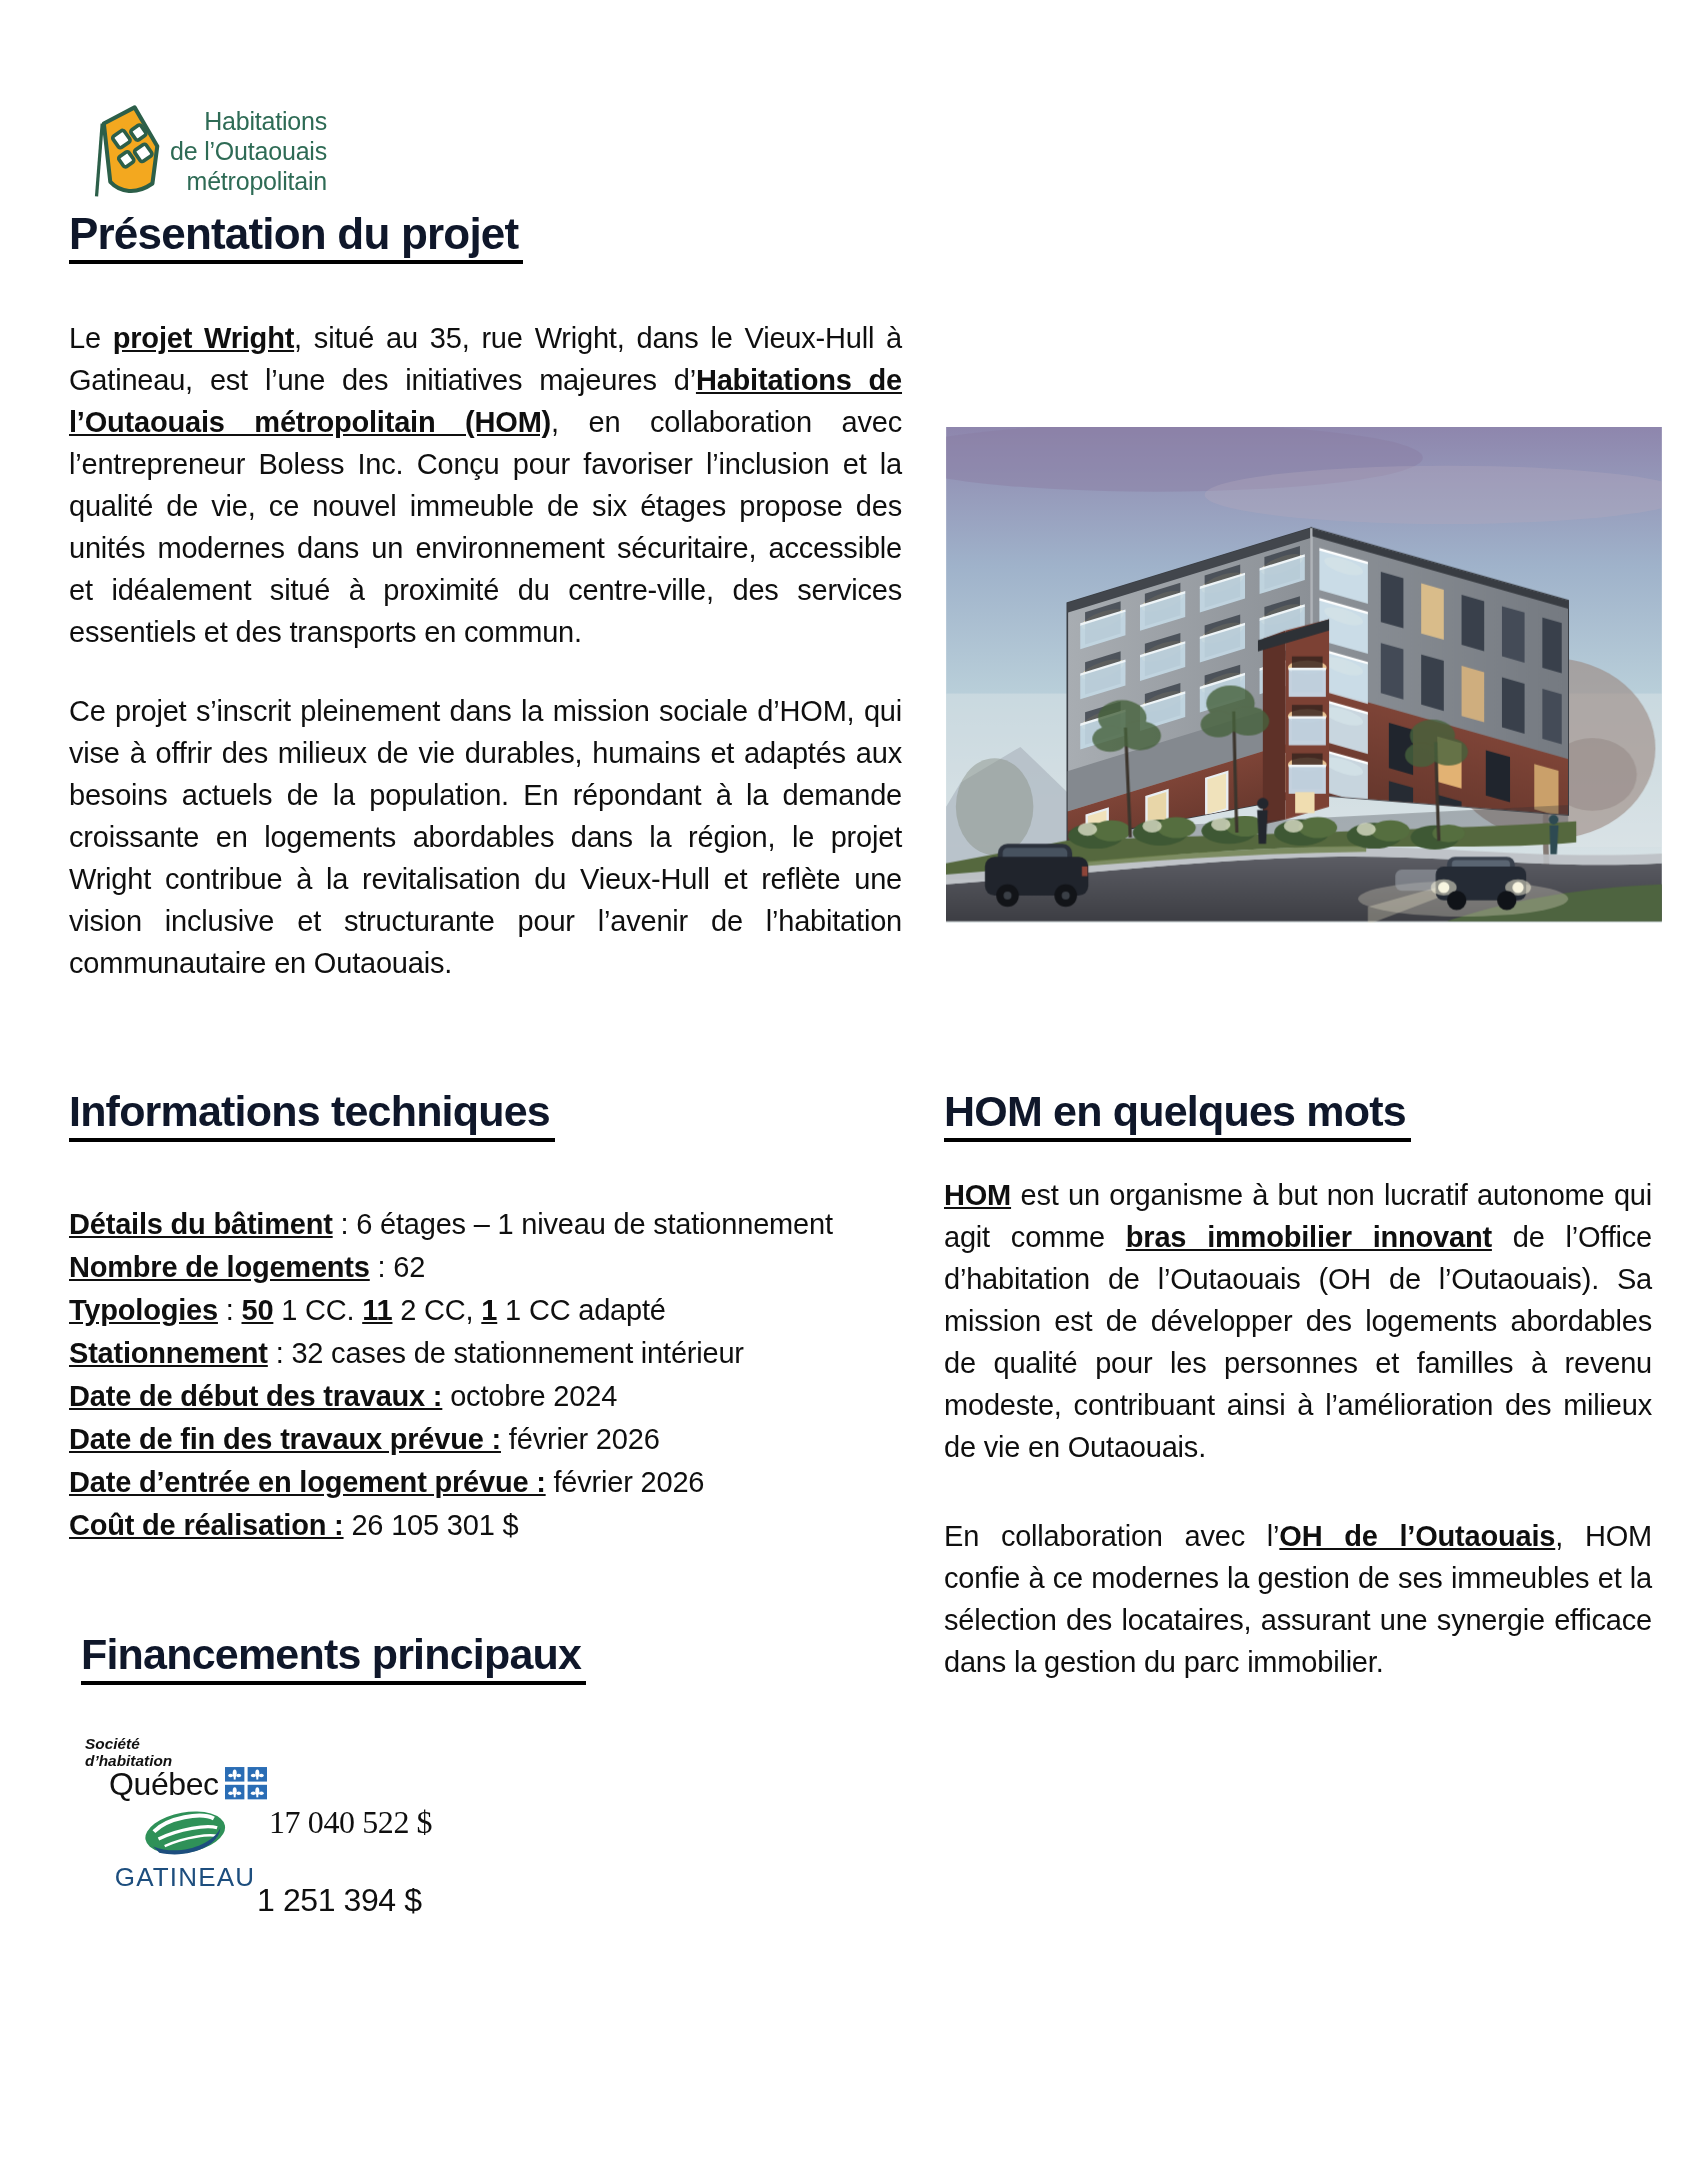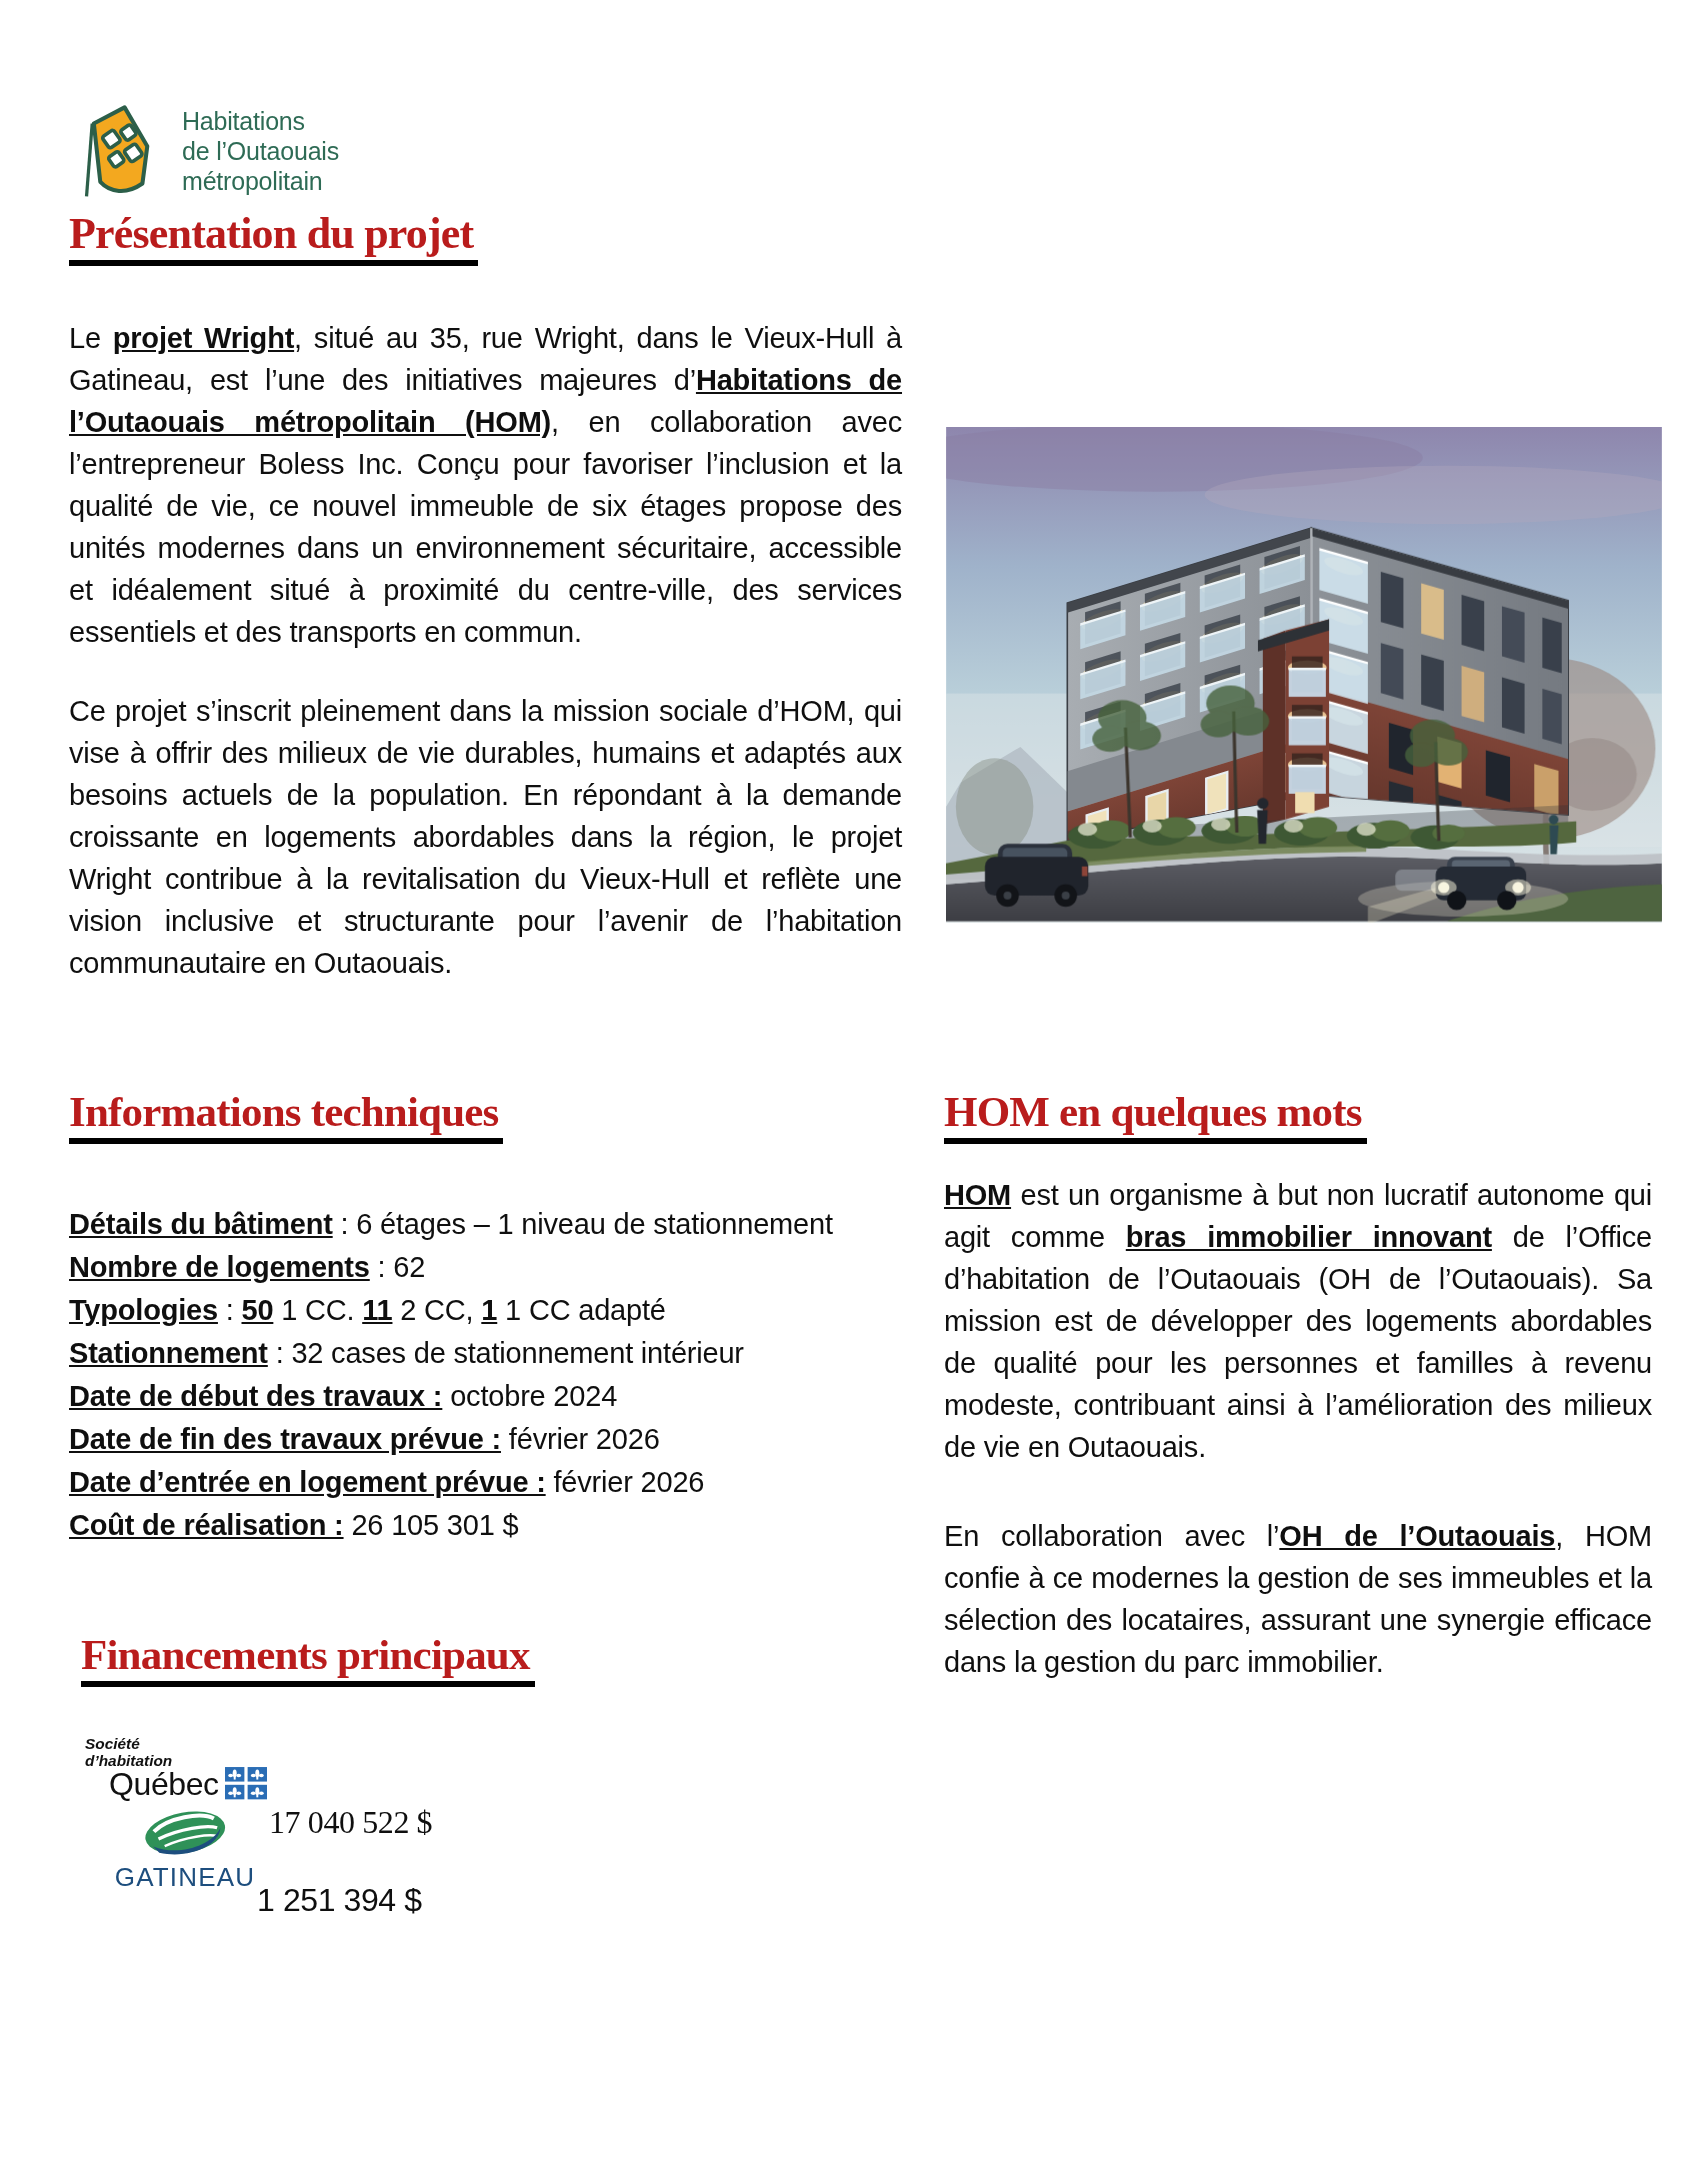--- a/index.html
+++ b/index.html
@@ -2,26 +2,26 @@
 <html style="font-size:13px"><head>
 <meta charset="utf-8">
 <style>
   html,body{margin:0;padding:0;}
   body{
     width:1687px;height:2183px;background:#ffffff;position:relative;
     font-family:"Liberation Sans", sans-serif;color:#0f0f0f;overflow:hidden;
   }
   .abs{position:absolute;}
   
-  .logo-row{left:76px;top:100px;display:flex;gap:25px;align-items:center;}
+  .logo-row{left:86px;top:100px;display:flex;gap:3px;align-items:center;text-align:right;}
   .brand-text{color:#2e6b55;font-size:25px;line-height:30px;font-weight:normal;letter-spacing:-0.2px;}
   
   .h1, .h2{
-    font-weight:bold;color:#b91c1c;letter-spacing:-0.8px;
-    display:inline-block;border-bottom:6px solid #000000;padding:0 4.9px 2.4px 0;font-family:Liberation Serif, serif;
+    font-weight:bold;color:#0f172a;letter-spacing:-0.8px;
+    display:inline-block;border-bottom:4px solid #000000;padding:0 4.9px 2.4px 0;
   }
   .h1{left:69px;top:209px;font-size:44px;line-height:49px;}
   .h2{font-size:43px;line-height:49px;}
   #tech-title{left:69px;top:1087px;}
   #hom-title{left:944px;top:1087px;}
   #fin-title{left:81px;top:1630px;}
   
   .col-left{width:833px;}
   .bodytxt{font-size:29px;line-height:42px;letter-spacing:-0.2px;text-align:justify;}
   #intro{left:69px;top:317px;}

